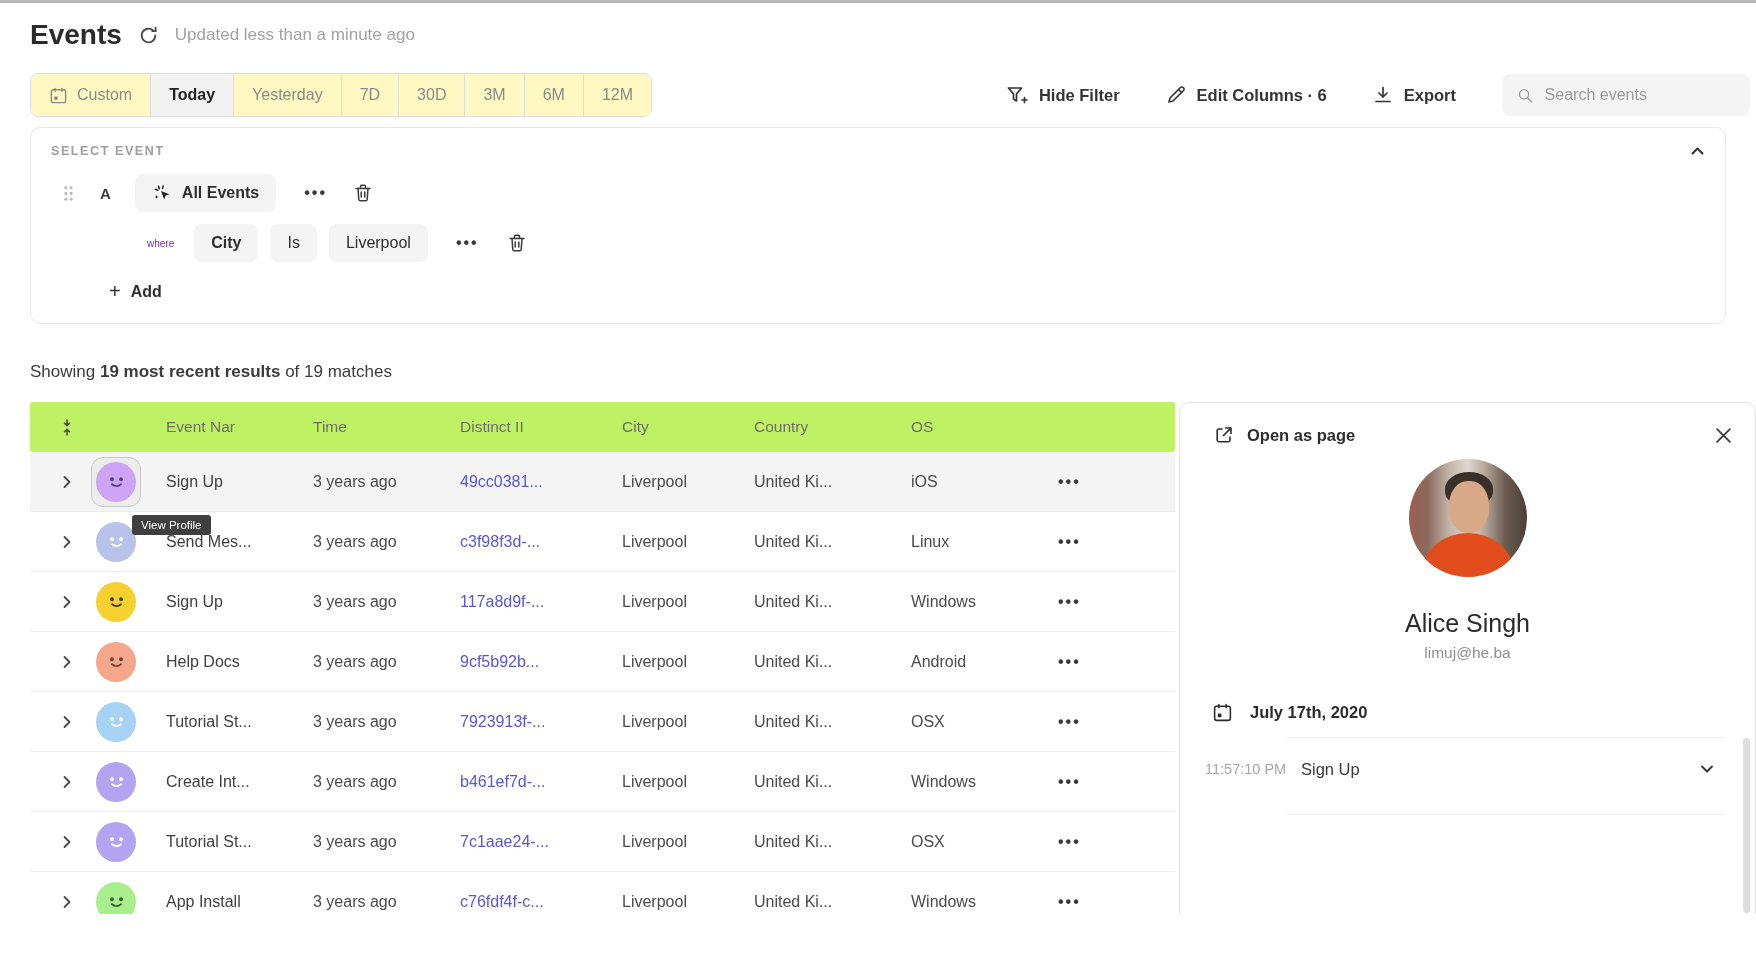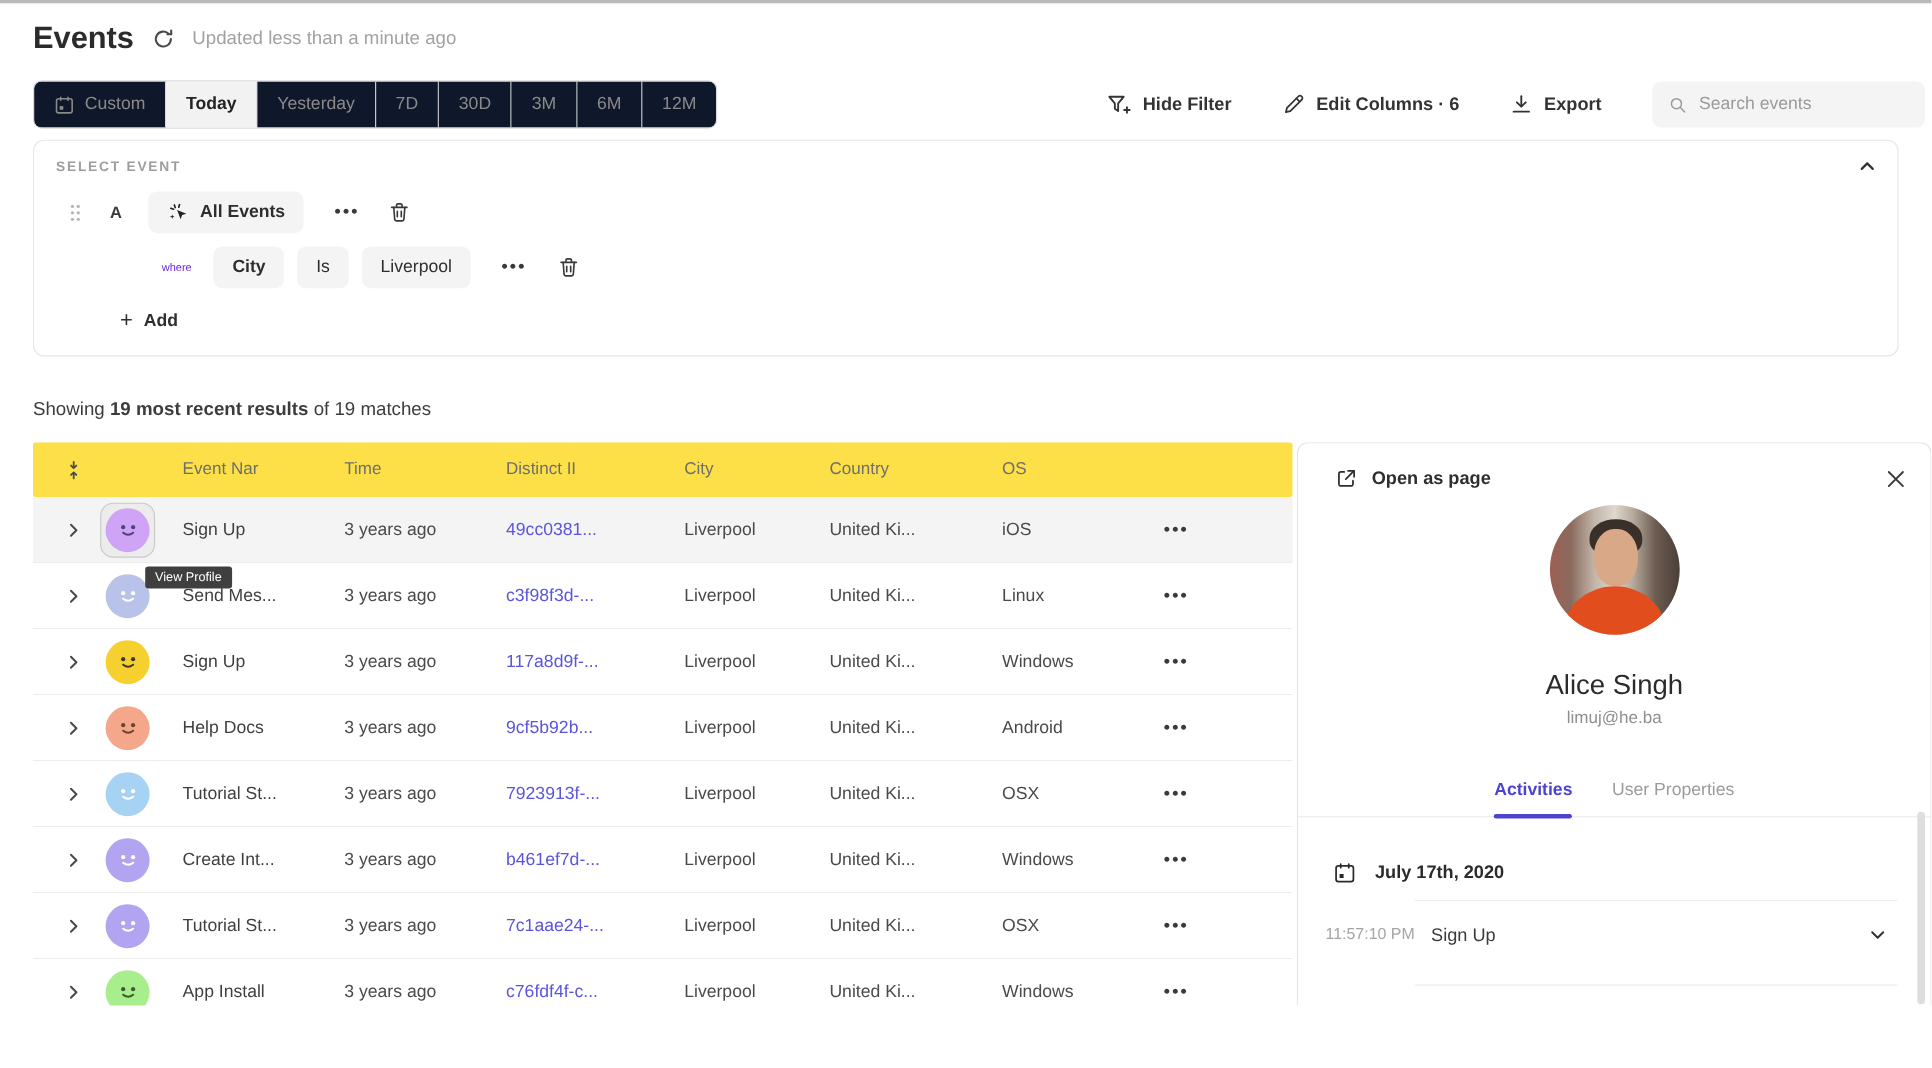--- a/index.html
+++ b/index.html
@@ -10,21 +10,21 @@
   
   .page-header { display: flex; align-items: center; gap: 16px; padding: 16px 30px 0; }
   .page-title { font-size: 28px; font-weight: 700; color: #2b2b2b; }
   .icon-btn { background: none; border: none; cursor: pointer; display: flex; align-items: center; }
   .updated { font-size: 17px; color: #a2a2a2; }
 
   
   .controls { display: flex; justify-content: space-between; align-items: center; margin: 22px 6px 0 30px; }
   .tabs { display: flex; border: 1px solid #dcdcdc; border-radius: 8px; overflow: hidden; height: 44px; }
   .tab { display: flex; align-items: center; gap: 9px; padding: 0 18px; font-size: 16px;
-    color: #8a8a8a; background: #0f172a; border: none; border-right: 1px solid #dcdcdc; cursor: pointer;
+    color: #8a8a8a; background: #fef9c3; border: none; border-right: 1px solid #dcdcdc; cursor: pointer;
     font-family: inherit; }
   .tab:last-child { border-right: none; justify-content: flex-end; }
   .tab.active { background: #f2f2f2; color: #222; font-weight: 700; }
   .toolbar { display: flex; align-items: center; gap: 46px; }
   .tb-btn { display: flex; align-items: center; gap: 11px; font-size: 16.5px; font-weight: 600;
     color: #333; background: none; border: none; cursor: pointer; font-family: inherit; }
   .search { display: flex; align-items: center; gap: 11px; background: #f4f4f4; border-radius: 8px;
     height: 42px; width: 248px; padding: 0 15px; }
   .search input { border: none; background: transparent; font-size: 16px; width: 100%; outline: none;
     color: #333; font-family: inherit; }
@@ -56,21 +56,21 @@
     justify-content: space-between; padding: 0 20px; }
 
   
   .results-line { margin: 38px 30px 20px; font-size: 17px; color: #3c3c3c; line-height: 20px; }
   .results-line b { font-weight: 700; }
 
   
   .main { display: flex; align-items: flex-start; margin-left: 30px; height: 512px; overflow: hidden; }
   .table-wrap { width: 1145px; position: relative; flex: none;
     --cols: 56px 80px 147px 147px 162px 132px 157px 129px 1fr; }
-  .t-head { display: grid; grid-template-columns: var(--cols); background: #fde047; height: 50px;
+  .t-head { display: grid; grid-template-columns: var(--cols); background: #bef264; height: 50px;
     align-items: center; font-size: 15.5px; color: #6e6e6e; border-radius: 3px; }
   .t-row { display: grid; grid-template-columns: var(--cols); height: 60px; align-items: center;
     border-bottom: 1px solid #ececec; font-size: 16px; color: #4a4a4a; background: #fff; }
   .t-row.highlighted { background: #f4f4f4; }
   .cell { padding-right: 10px; white-space: nowrap; overflow: hidden; }
   .ev { color: #3f3f3f; }
   .link { color: #5a55dc; cursor: pointer; }
   .expand-btn { background: none; border: none; cursor: pointer; margin-left: 30px; display: flex;
     width: 18px; }
   .collapse-icon { margin-left: 30px; display: flex; }
@@ -514,24 +514,20 @@
     </div>
     <div class="pp-photo-row">
       <div class="photo">
         <div class="hair"></div>
           <div class="skin"></div>
           <div class="sweater"></div>
       </div>
     </div>
     <div class="pp-name">Alice Singh</div>
     <div class="pp-email">limuj@he.ba</div>
-    <div class="pp-tabs">
-      <button class="pp-tab active">Activities</button>
-      <button class="pp-tab">User Properties</button>
-    </div>
     <div class="pp-date-row">
       <svg width="21" height="21" viewBox="0 0 20 20" fill="none" stroke="#2b2b2b" stroke-width="1.5" stroke-linejoin="round" stroke-linecap="round">
           <rect x="2.5" y="4" width="15" height="13.5" rx="2"></rect>
           <path d="M6.5 2.5v3M13.5 2.5v3"></path>
           <rect x="5.5" y="11" width="3.5" height="3.5" fill="#2b2b2b" stroke="none"></rect>
         </svg>
       <span>July 17th, 2020</span>
     </div>
     <hr class="pp-divider">
     <div class="activity-row">

